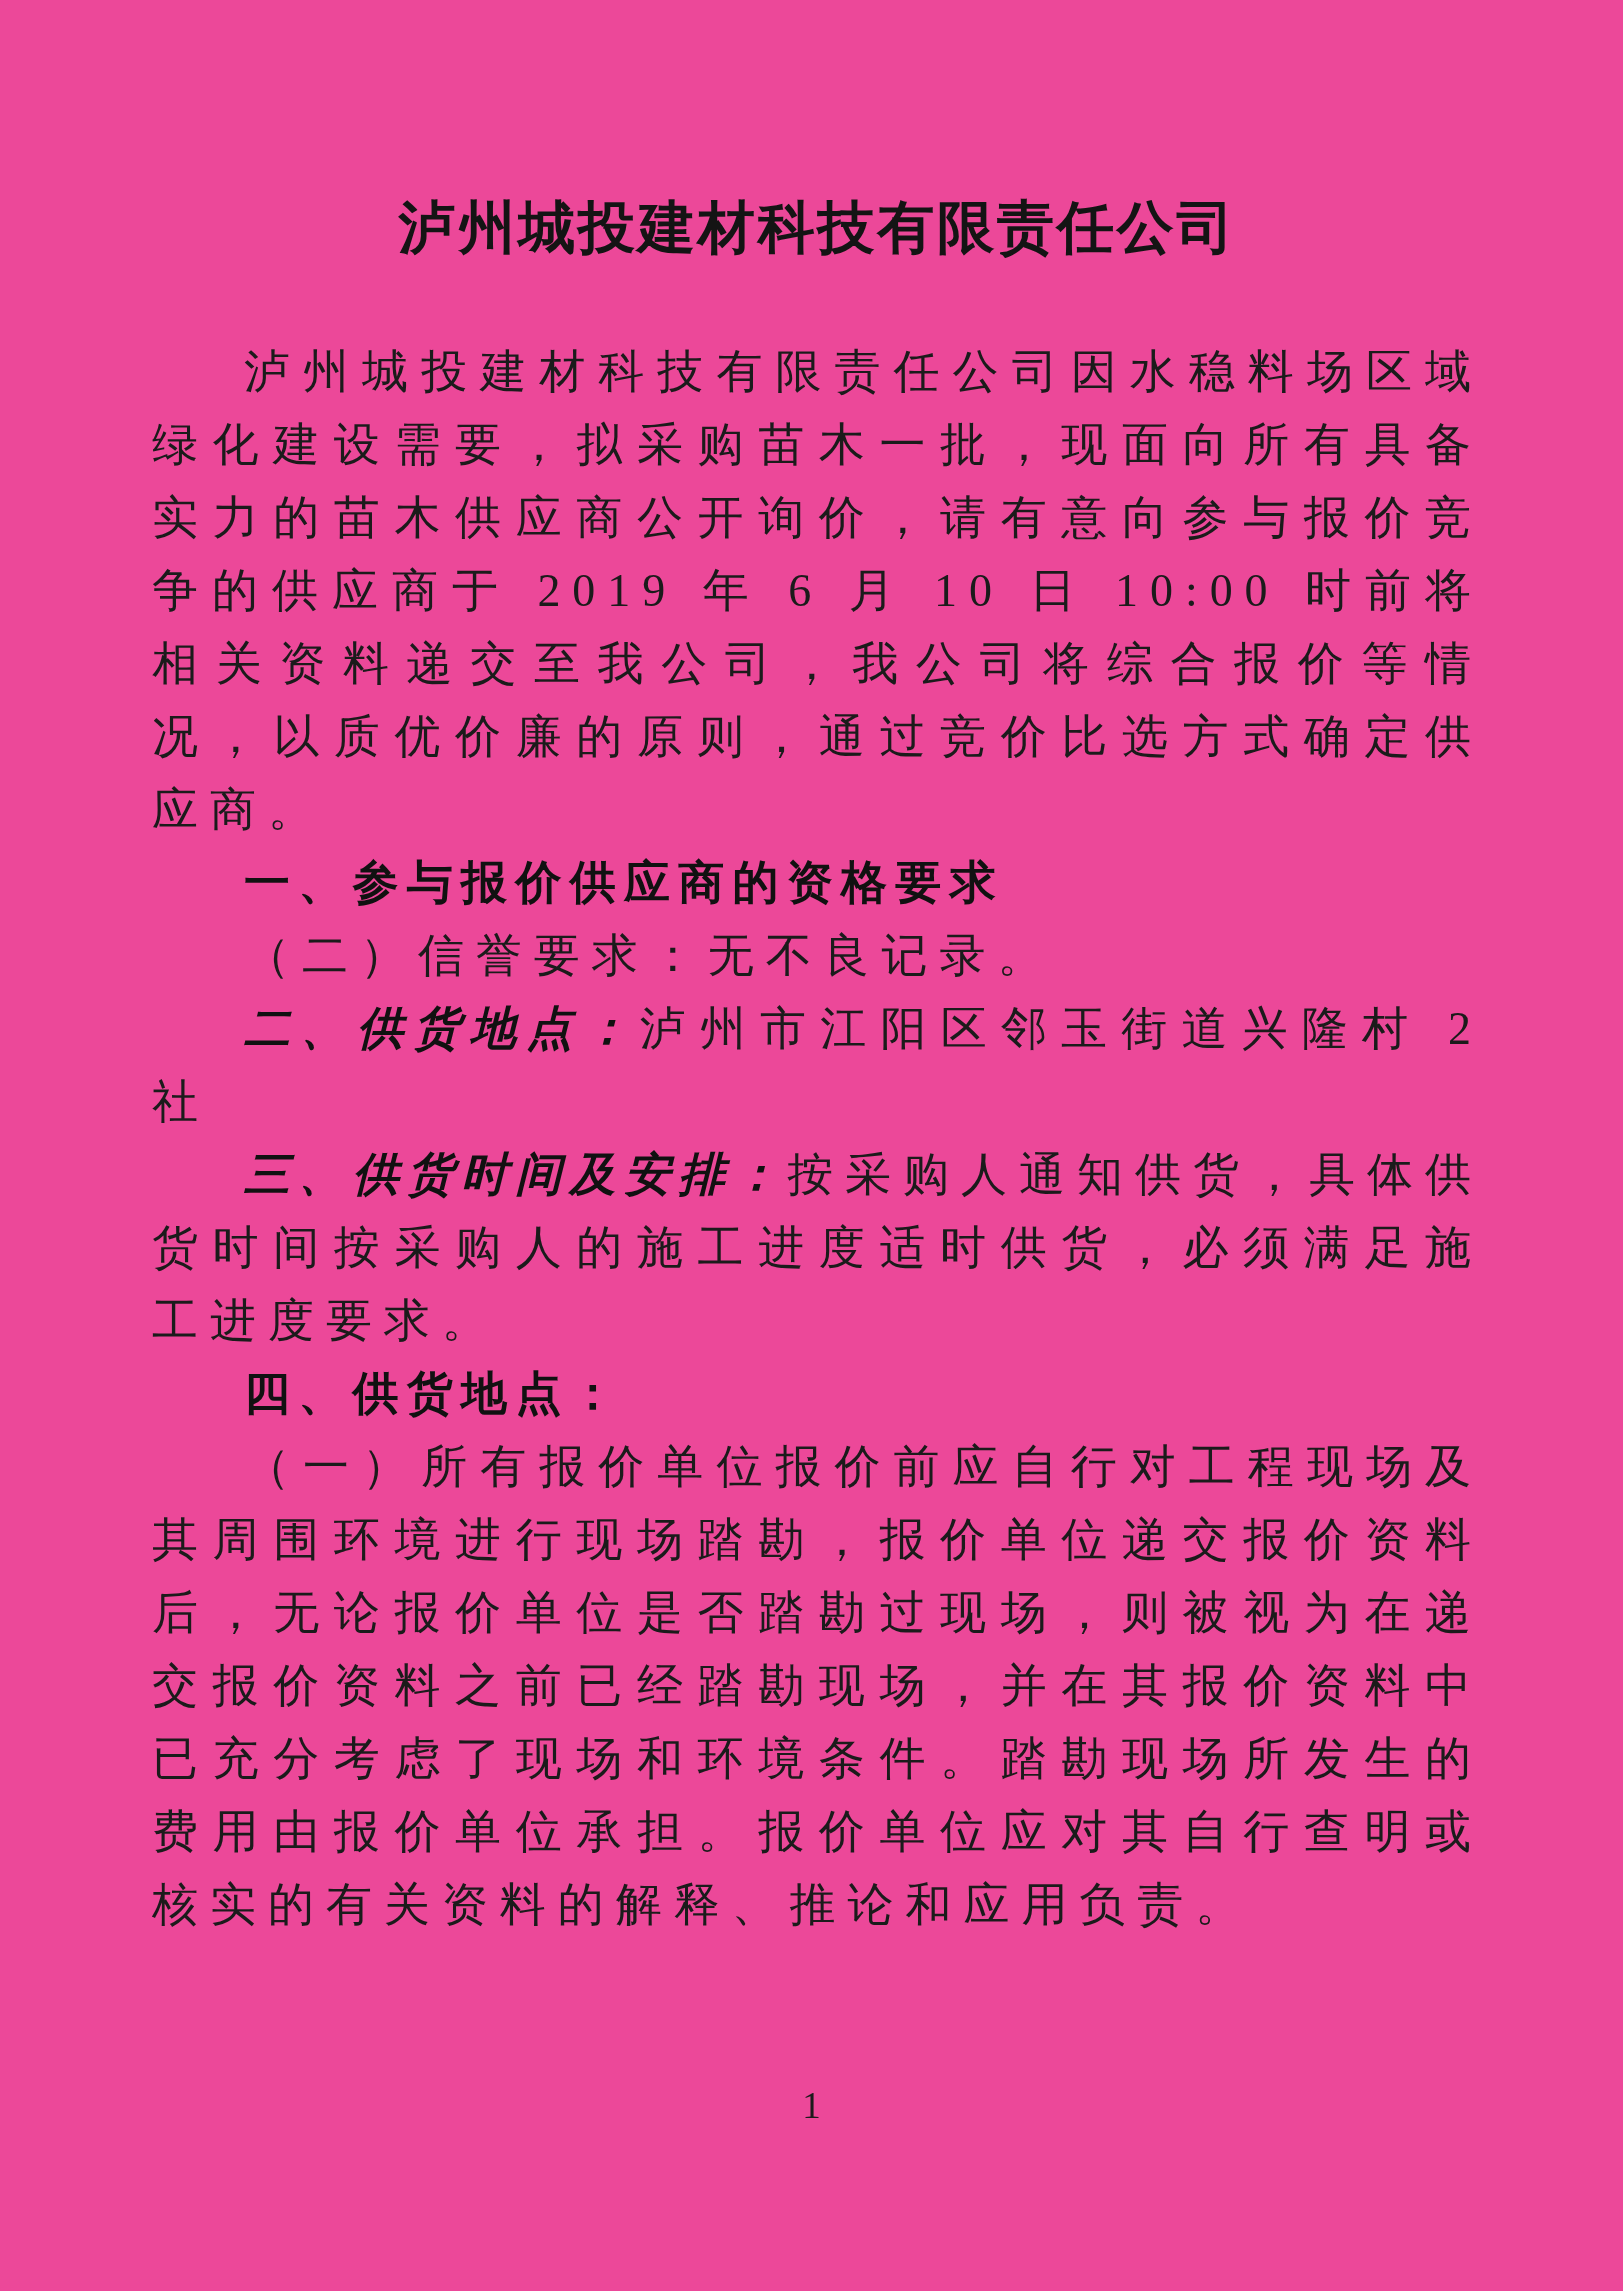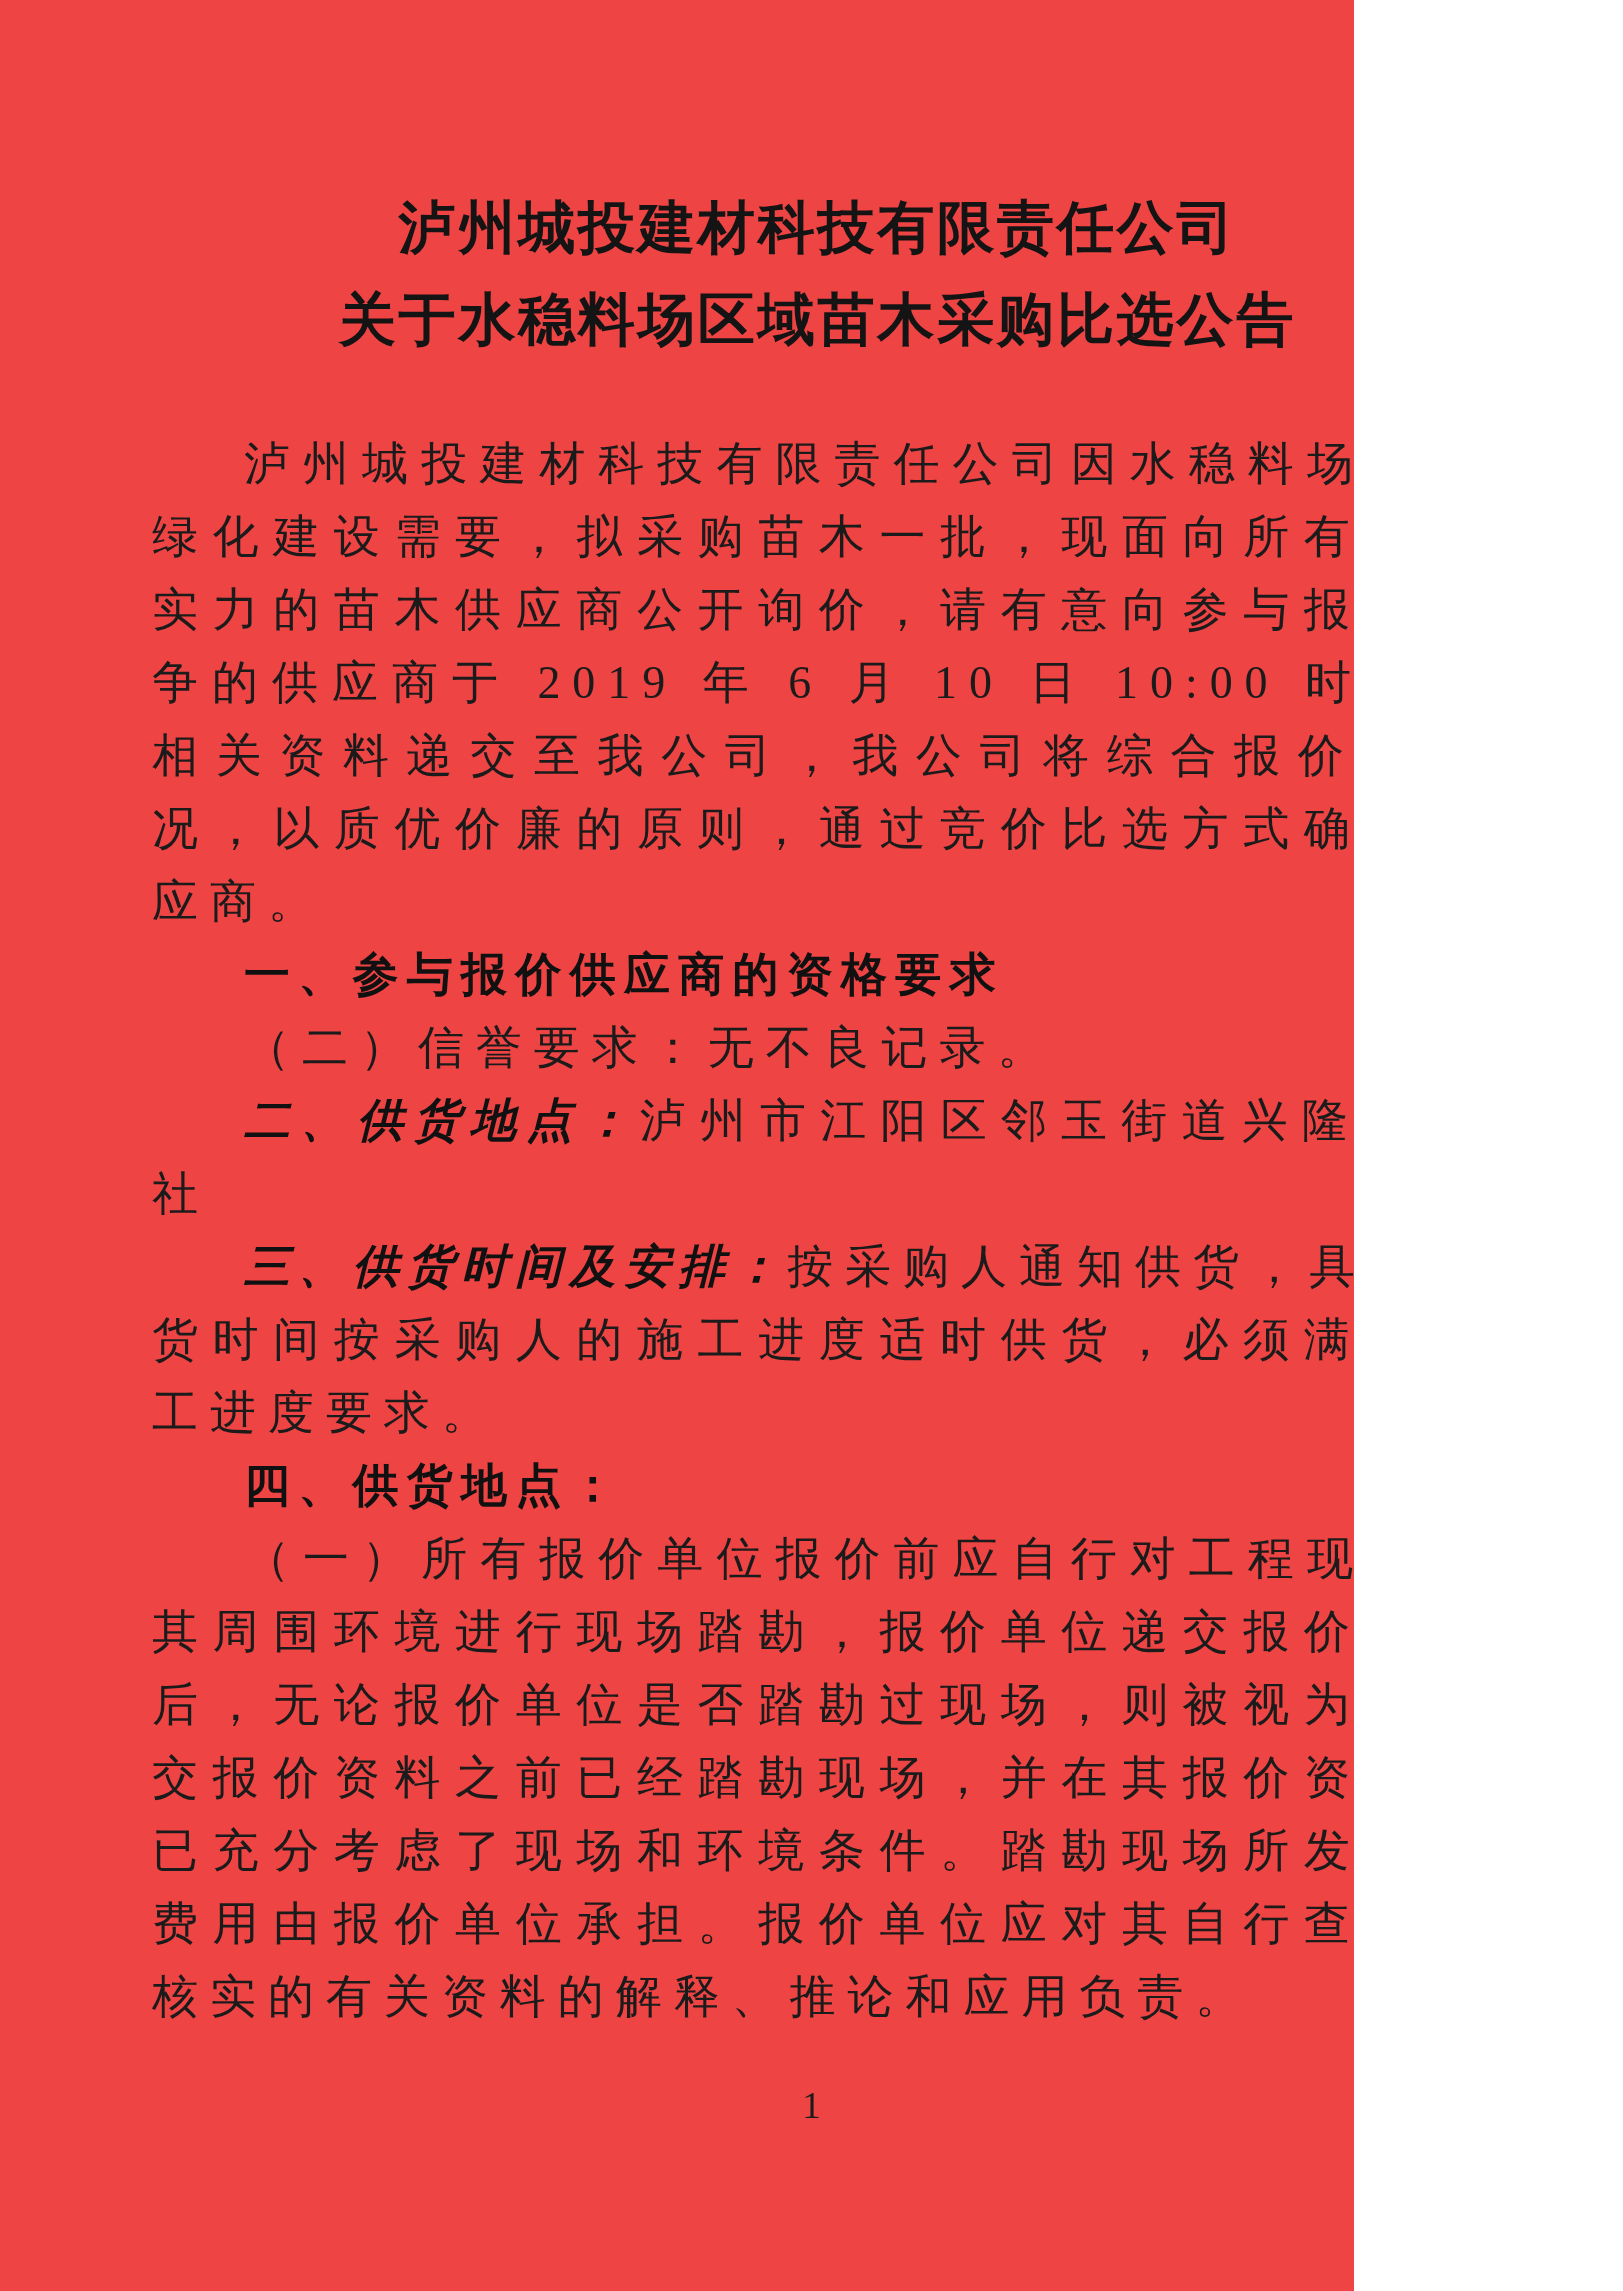--- a/index.html
+++ b/index.html
@@ -1,22 +1,22 @@
 <!DOCTYPE html>
 <html><head>
 <meta charset="utf-8">
 <style>
   * { margin: 0; padding: 0; box-sizing: border-box; }
   html, body { background: #ffffff; }
 
   .page {
     position: relative;
-    width: 1354px;
+    width: 1623px;
     height: 2292px;
-    background: #ef4444;
+    background: #ec4899;
     overflow: hidden;
     font-family: "Liberation Serif", serif;
     color: #1b1b1b;
   }
 
   .content {
     position: absolute;
     top: 182px;
     left: 152px;
     width: 1331px;
@@ -74,21 +74,20 @@
   }
 </style>
 </head>
 <body>
 
 <div class="page">
   <div class="content">
 
     <div class="title-block">
       <div class="doc-title">泸州城投建材科技有限责任公司</div>
-      <div class="doc-title">关于水稳料场区域苗木采购比选公告</div>
     </div>
 
     <div class="body-text">
 
       <p>泸州城投建材科技有限责任公司因水稳料场区域绿化建设需要，拟采购苗木一批，现面向所有具备实力的苗木供应商公开询价，请有意向参与报价竞争的供应商于 2019 年 6 月 10 日 10:00 时前将相关资料递交至我公司，我公司将综合报价等情况，以质优价廉的原则，通过竞价比选方式确定供应商。</p>
 
       <p>
         <span class="para-heading">一、参与报价供应商的资格要求</span>
       </p>
 

